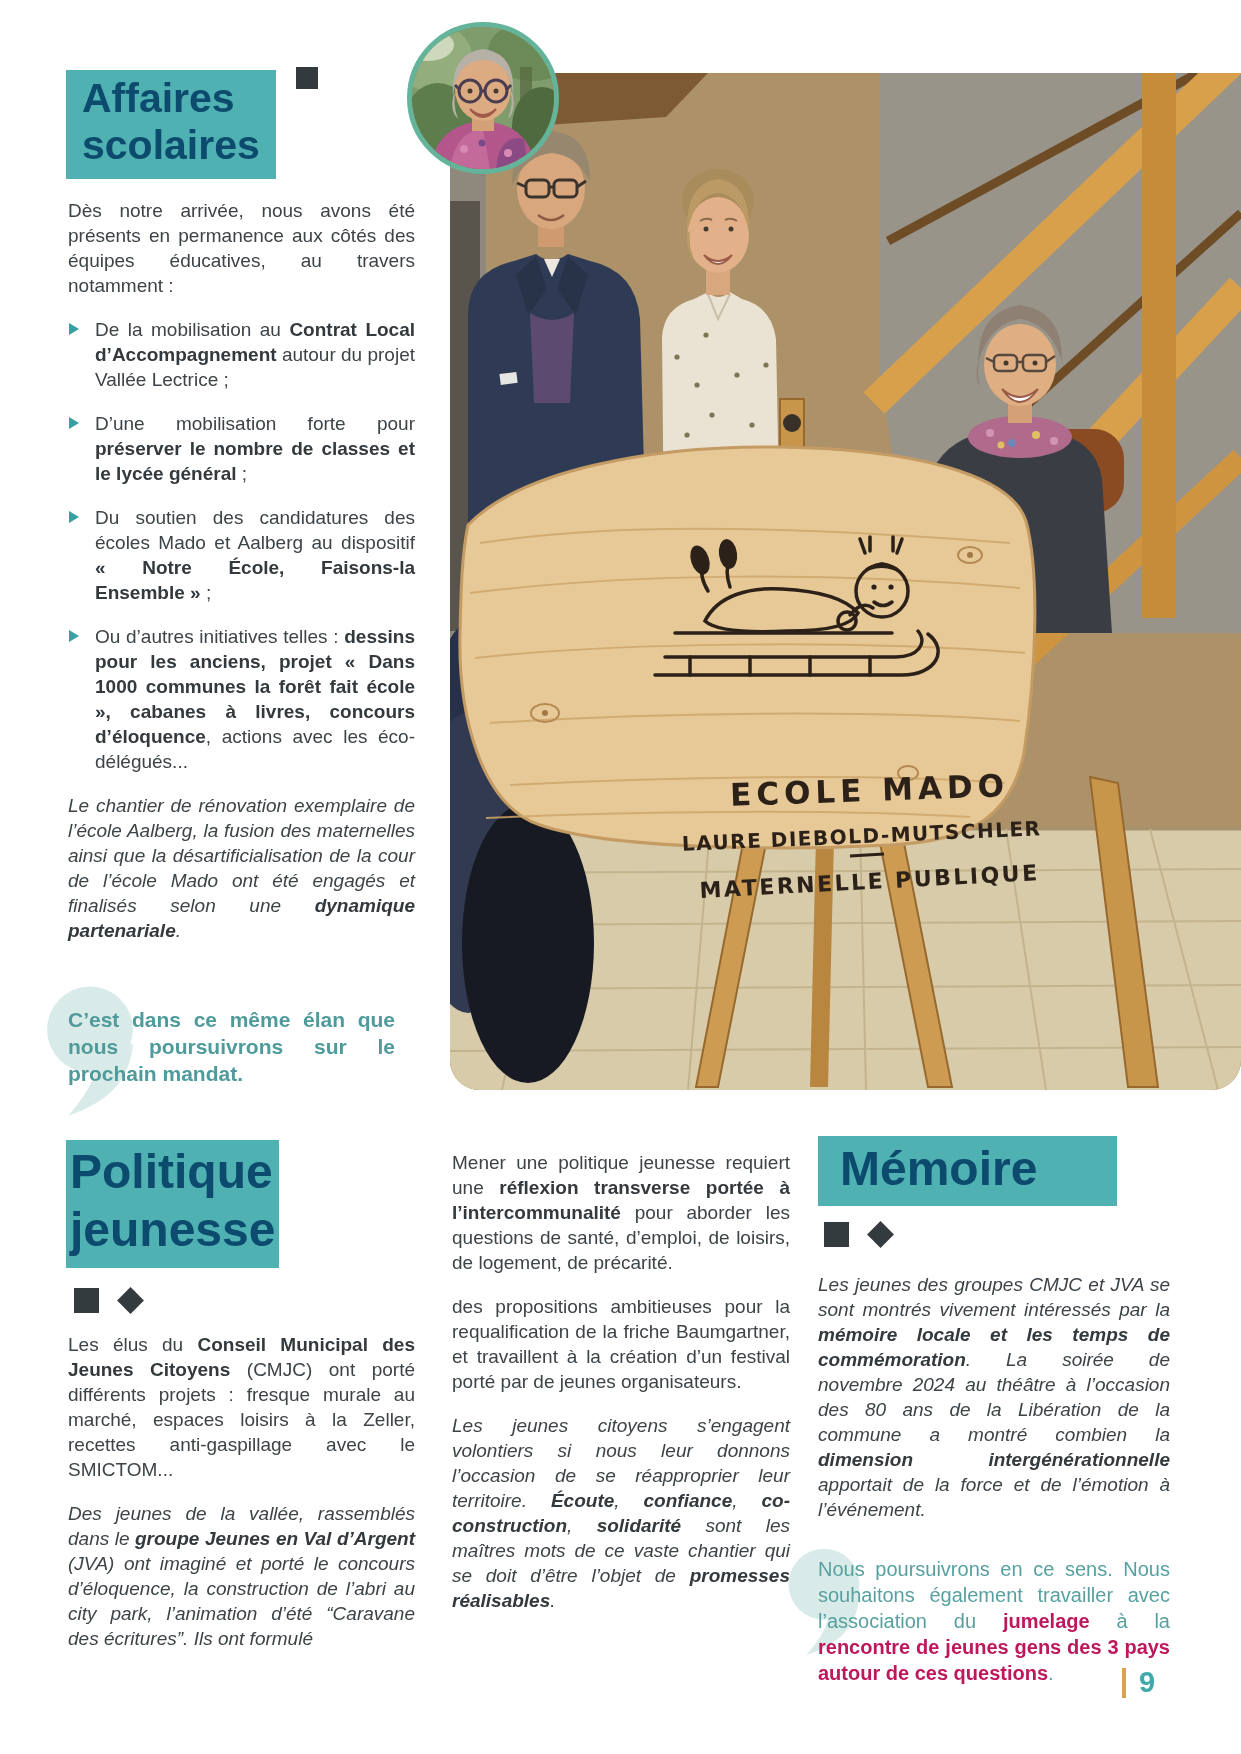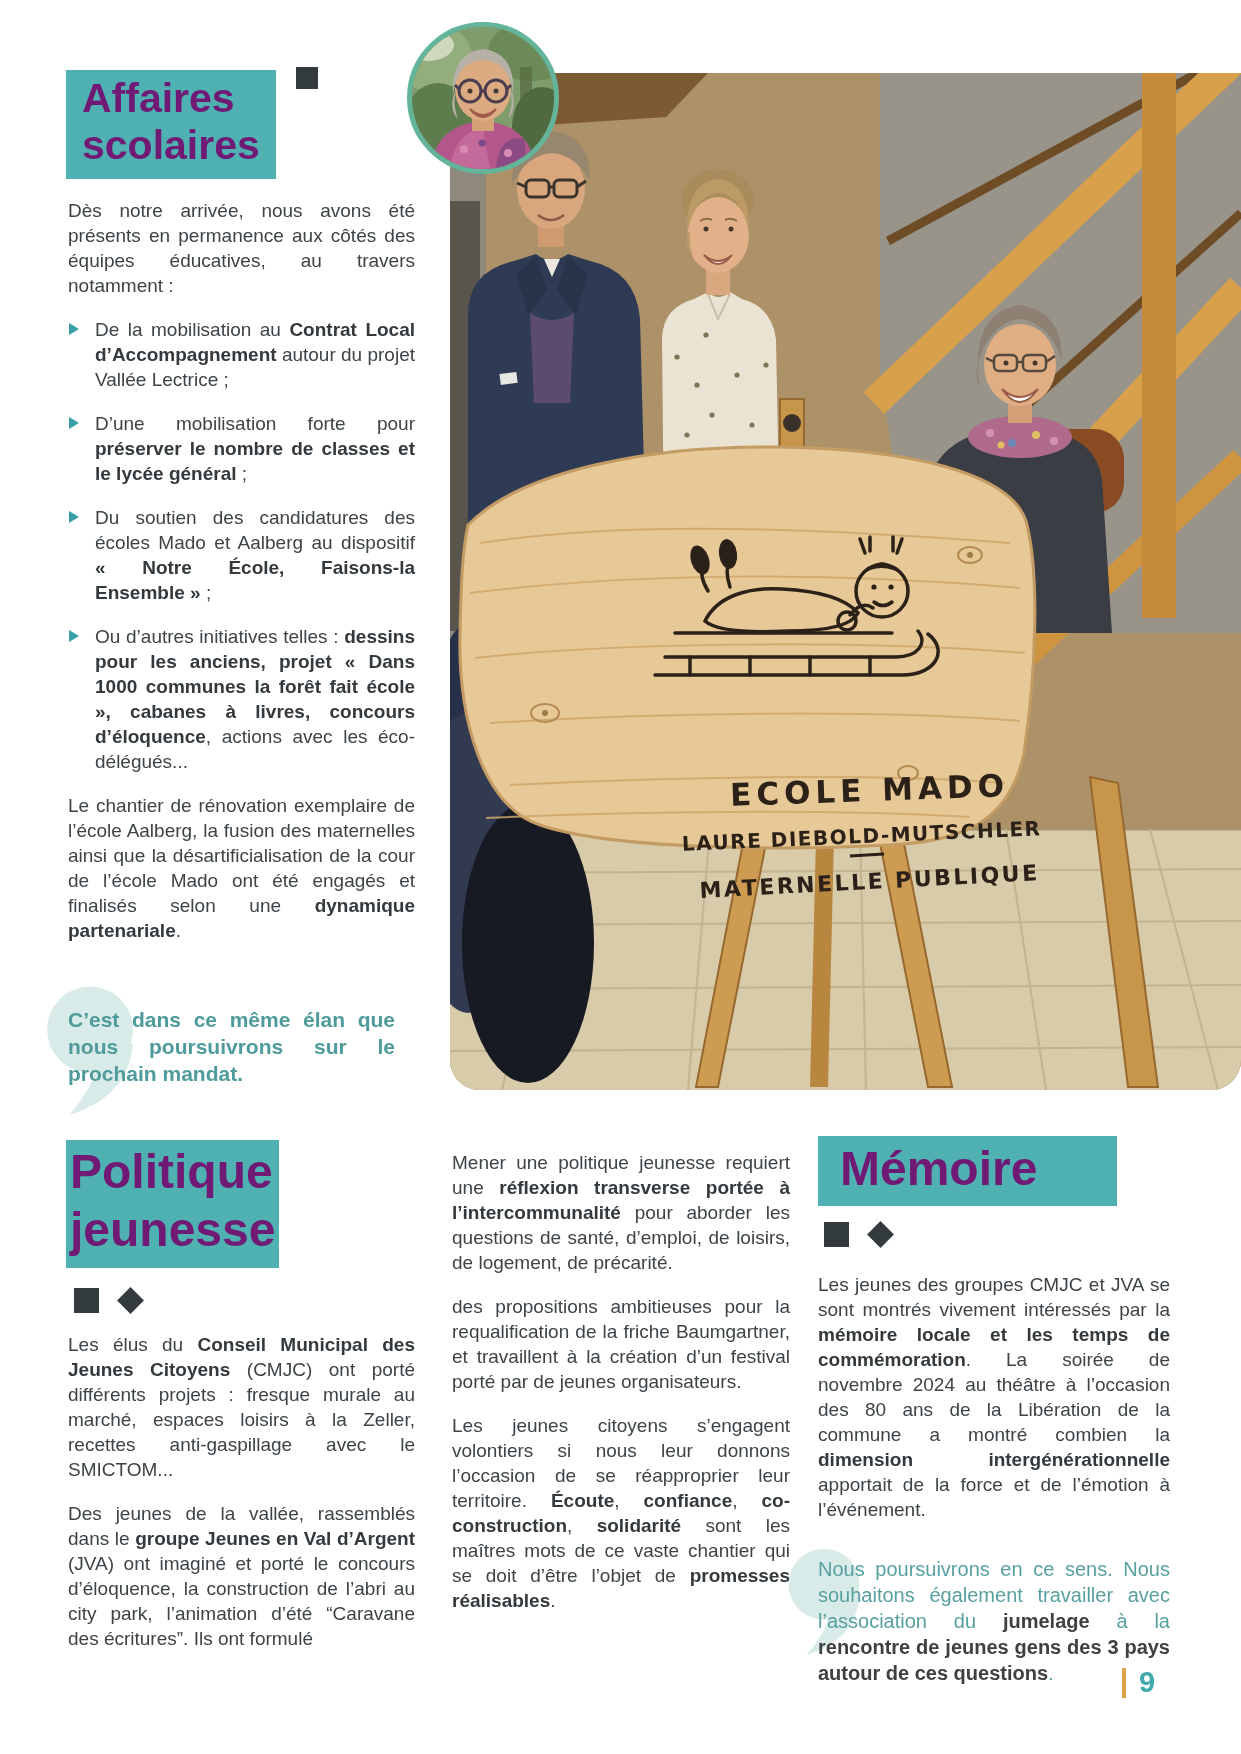--- a/index.html
+++ b/index.html
@@ -1,50 +1,50 @@
 <!DOCTYPE html>
 <html><head>
 <meta charset="utf-8">
 <style>
   html,body{margin:0;padding:0;background:#e8e8e8;}
   .page{
     position:relative;width:1241px;height:1754px;margin:0 auto;background:#ffffff;
     overflow:hidden;font-family:"Liberation Sans", sans-serif;
   }
   
-  .tbox{position:absolute;background:#4fb1b1;color:#701a75;font-weight:700;width:-moz-fit-content;width:fit-content;}
+  .tbox{position:absolute;background:#4fb1b1;color:#0c4a6e;font-weight:700;width:-moz-fit-content;width:fit-content;}
   .tbox .tline{display:block;}
   .tbox-affaires{left:66px;top:70px;font-size:41px;line-height:47px;padding:5px 16px 10px;}
   .tbox-politique{left:66px;top:1140px;font-size:48px;line-height:58px;padding:3px 4px 9px;}
   .tbox-memoire{left:818px;top:1136px;font-size:48px;line-height:54px;padding:6px 80px 10px 22px;}
   .shadowed::before{content:"";position:absolute;inset:0;background:#a9d9d6;transform:translate(17px,13px);z-index:-1;}
   .affaires-sq{position:absolute;left:296px;top:67px;width:22px;height:22px;background:#333a3e;}
   
   .markers{position:absolute;display:flex;align-items:center;gap:22px;}
   .m-politique{left:74px;top:1288px;}
   .m-memoire{left:824px;top:1222px;}
   .sqm{width:25px;height:25px;background:#343b3f;}
   .diam{width:19px;height:19px;background:#343b3f;transform:rotate(45deg);}
   
   .col{position:absolute;color:#3d4347;font-size:19px;line-height:25px;text-align:justify;}
   .col-affaires{left:68px;top:198px;width:347px;}
   .col-pol1{left:68px;top:1332px;width:347px;}
   .col-pol2{left:452px;top:1150px;width:338px;}
   .col-mem{left:818px;top:1272px;width:352px;}
   .para{margin:0 0 19px;}
-  .para:last-child{margin-bottom:0;}
+  .para:last-child{margin-bottom:0;font-style:italic;}
   .b{font-weight:700;color:#33393d;}
   .bullet{position:relative;padding-left:27px;margin:0 0 19px;}
   .tri{position:absolute;left:1px;top:6px;width:0;height:0;
        border-left:10px solid #36a0a6;border-top:6.5px solid transparent;border-bottom:6.5px solid transparent;}
   
   .pull-quote{position:absolute;text-align:justify;}
   .pq-affaires{left:68px;top:1006px;width:327px;font-size:21px;line-height:27px;font-weight:700;color:#4f9b9b;}
   .pq-memoire{left:818px;top:1556px;width:352px;font-size:20px;line-height:26px;font-weight:400;color:#58a0a0;}
-  .pq-memoire .b{font-weight:700;color:#404040;}
+  .pq-memoire .b{font-weight:700;color:#be185d;}
   .pq-affaires .b{color:#4f9b9b;}
   .quote-mark{position:absolute;}
   .qm-affaires{left:44px;top:986px;width:92px;height:130px;}
   .qm-memoire{left:786px;top:1548px;width:76px;height:108px;}
   .quote-mark svg{width:100%;height:100%;}
   
   .photo{position:absolute;left:450px;top:73px;width:791px;height:1017px;overflow:hidden;
          border-radius:0 0 30px 30px;background:#ac9169;}
   .photo svg{display:block;width:100%;height:100%;}
   .portrait{position:absolute;left:407px;top:22px;width:152px;height:152px;border-radius:50%;

